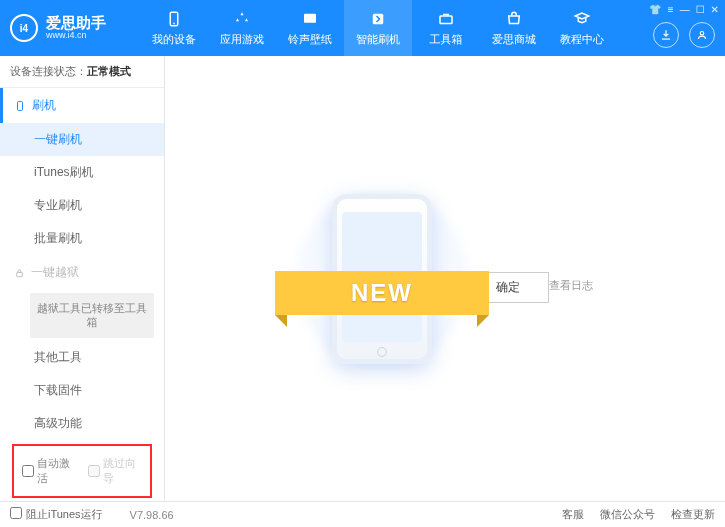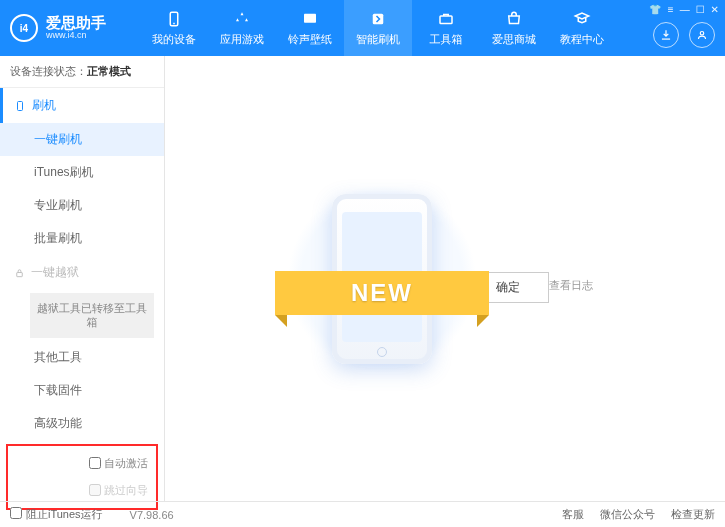--- a/index.html
+++ b/index.html
@@ -21,21 +21,21 @@
 .content { flex: 1; display: flex; min-height: 0; }
 .sidebar { width: 165px; border-right: 1px solid #e5e5e5; display: flex; flex-direction: column; font-size: 12px; }
 .status-bar { padding: 8px 10px; font-size: 11px; border-bottom: 1px solid #eee; color: #666; }
 .status-bar .mode { color: #333; font-weight: bold; }
 .side-group { padding: 9px 14px; color: #555; display: flex; align-items: center; gap: 6px; cursor: pointer; }
 .side-group.active-group { color: #1b8cff; border-left: 3px solid #1b8cff; padding-left: 11px; }
 .side-item { padding: 8px 14px 8px 34px; color: #666; cursor: pointer; }
 .side-item.active { background: #e8f2ff; color: #1b8cff; }
 .side-item.boxed { background: #f0f0f0; margin: 3px 10px 3px 30px; padding: 8px 6px; color: #888; font-size: 11px; text-align: center; line-height: 1.3; }
 .lock-group { color: #bbb; }
-.checkbox-row { padding: 10px 8px; display: flex; gap: 12px; align-items: flex-end; font-size: 11px; color: #888; border: 2px solid #ff2a2a; margin: 4px 6px; flex-direction: column; }
+.checkbox-row { padding: 10px 8px; display: flex; gap: 12px; align-items: center; font-size: 11px; color: #888; border: 2px solid #ff2a2a; margin: 4px 12px; }
 .checkbox-row label { display: flex; align-items: center; gap: 3px; cursor: pointer; }
 .checkbox-row input { width: 12px; height: 12px; }
 .device-info { padding: 8px 10px; font-size: 11px; color: #1b8cff; }
 .main { flex: 1; display: flex; align-items: center; justify-content: center; position: relative; }
 .phone-illustration { position: relative; width: 170px; height: 180px; display: flex; align-items: center; justify-content: center; }
 .phone-body { width: 100px; height: 170px; background: linear-gradient(to bottom, #fff, #f0f4fa); border-radius: 14px; box-shadow: 0 6px 20px rgba(60,120,220,0.25), inset 0 0 0 5px #e8eef8; position: relative; }
 .phone-screen { position: absolute; top: 18px; left: 10px; right: 10px; bottom: 22px; background: #e8f2ff; border-radius: 4px; }
 .phone-home { position: absolute; bottom: 7px; left: 50%; transform: translateX(-50%); width: 10px; height: 10px; border: 1.5px solid #c5d4eb; border-radius: 50%; }
 .new-ribbon { position: absolute; left: -22px; right: -22px; top: 58%; transform: translateY(-50%); height: 44px; background: #ffc940; display: flex; align-items: center; justify-content: center; color: #fff; font-weight: 900; font-size: 24px; letter-spacing: 2px; text-shadow: 0 1px 2px rgba(0,0,0,0.2); }
 .new-ribbon:before, .new-ribbon:after { content: ""; position: absolute; top: 100%; border: 6px solid transparent; }

